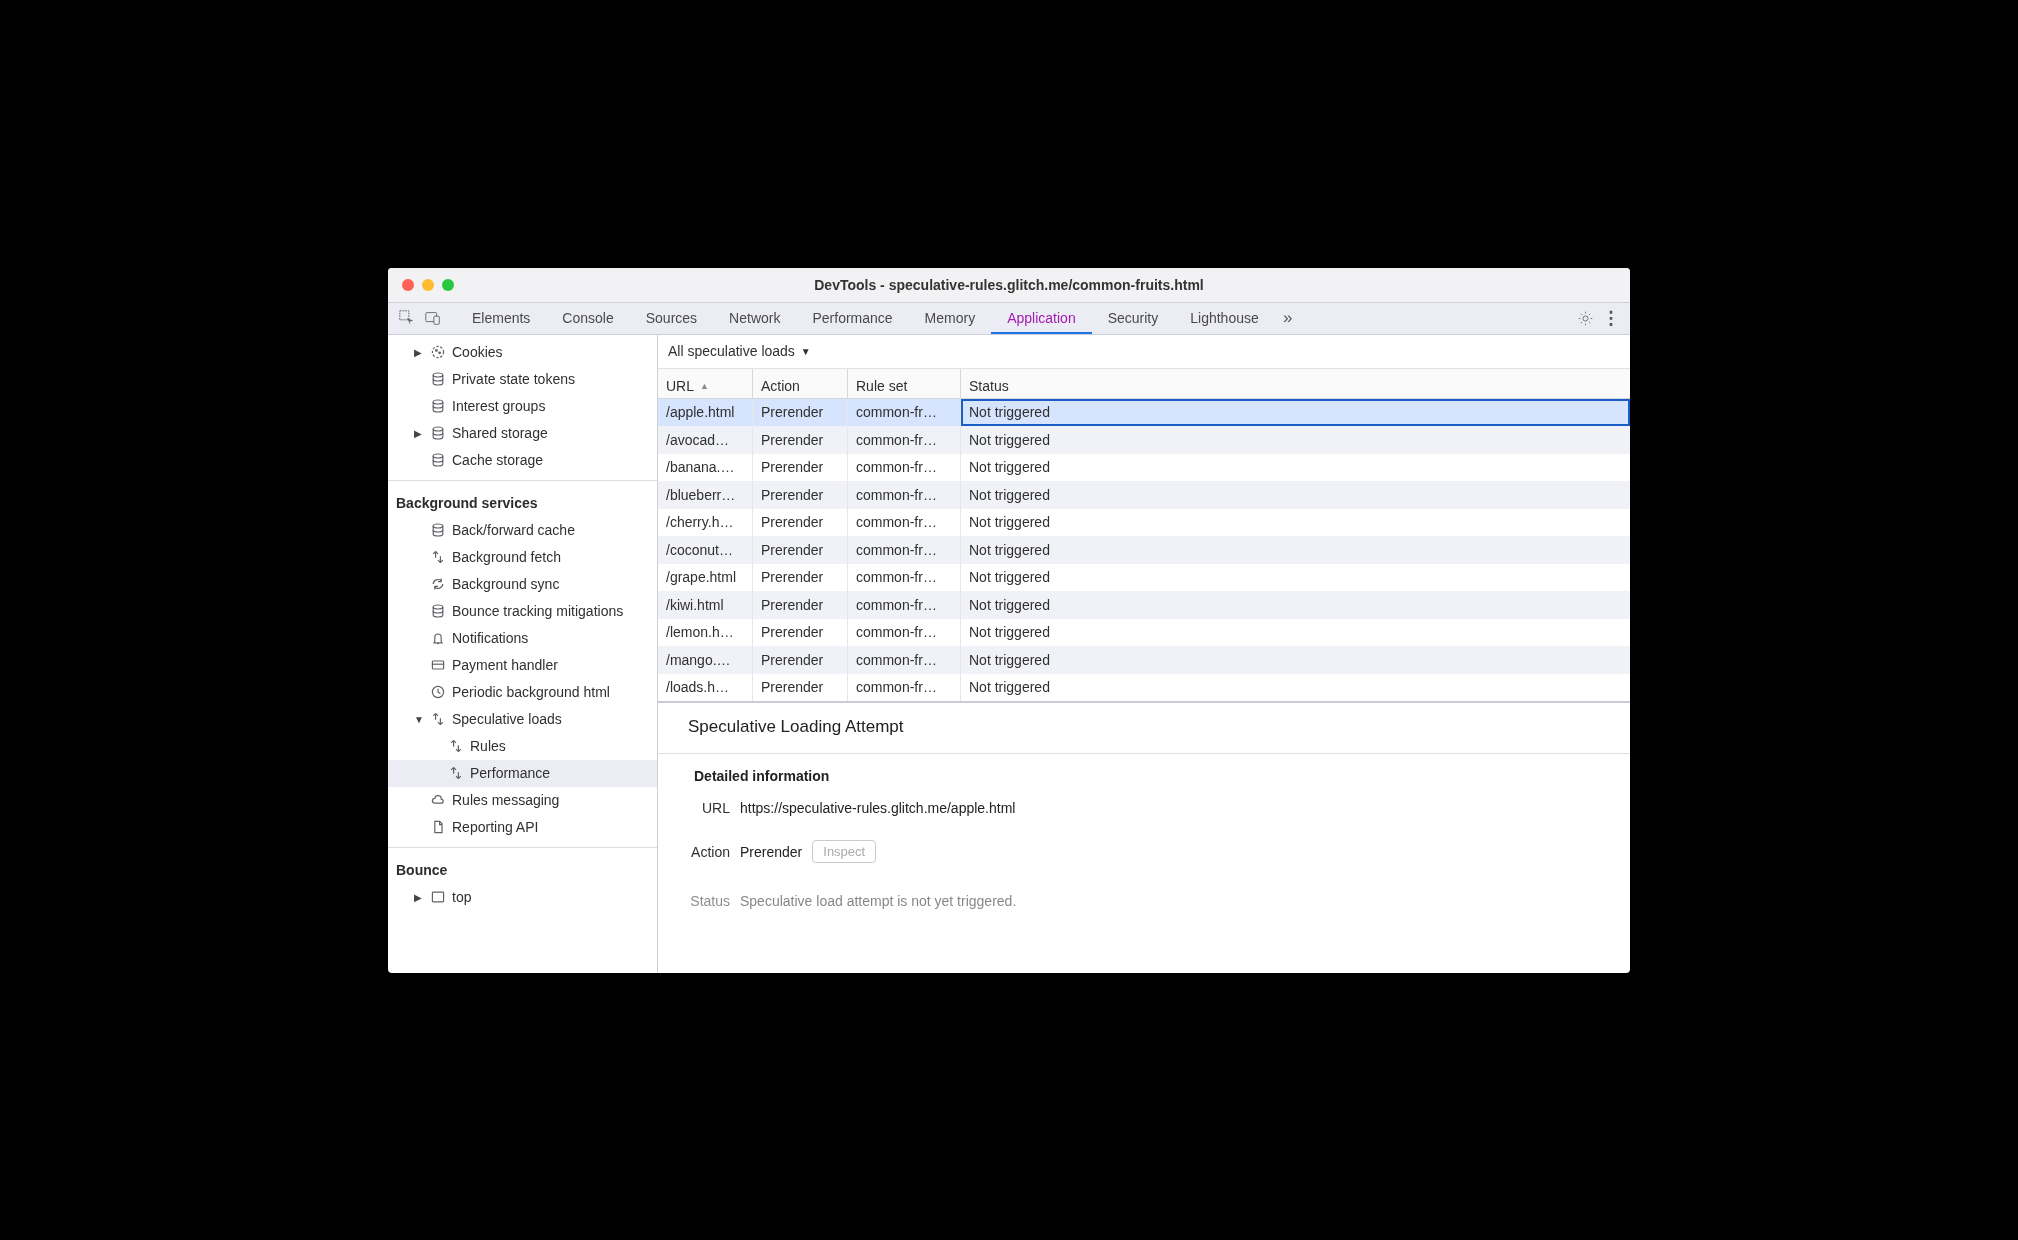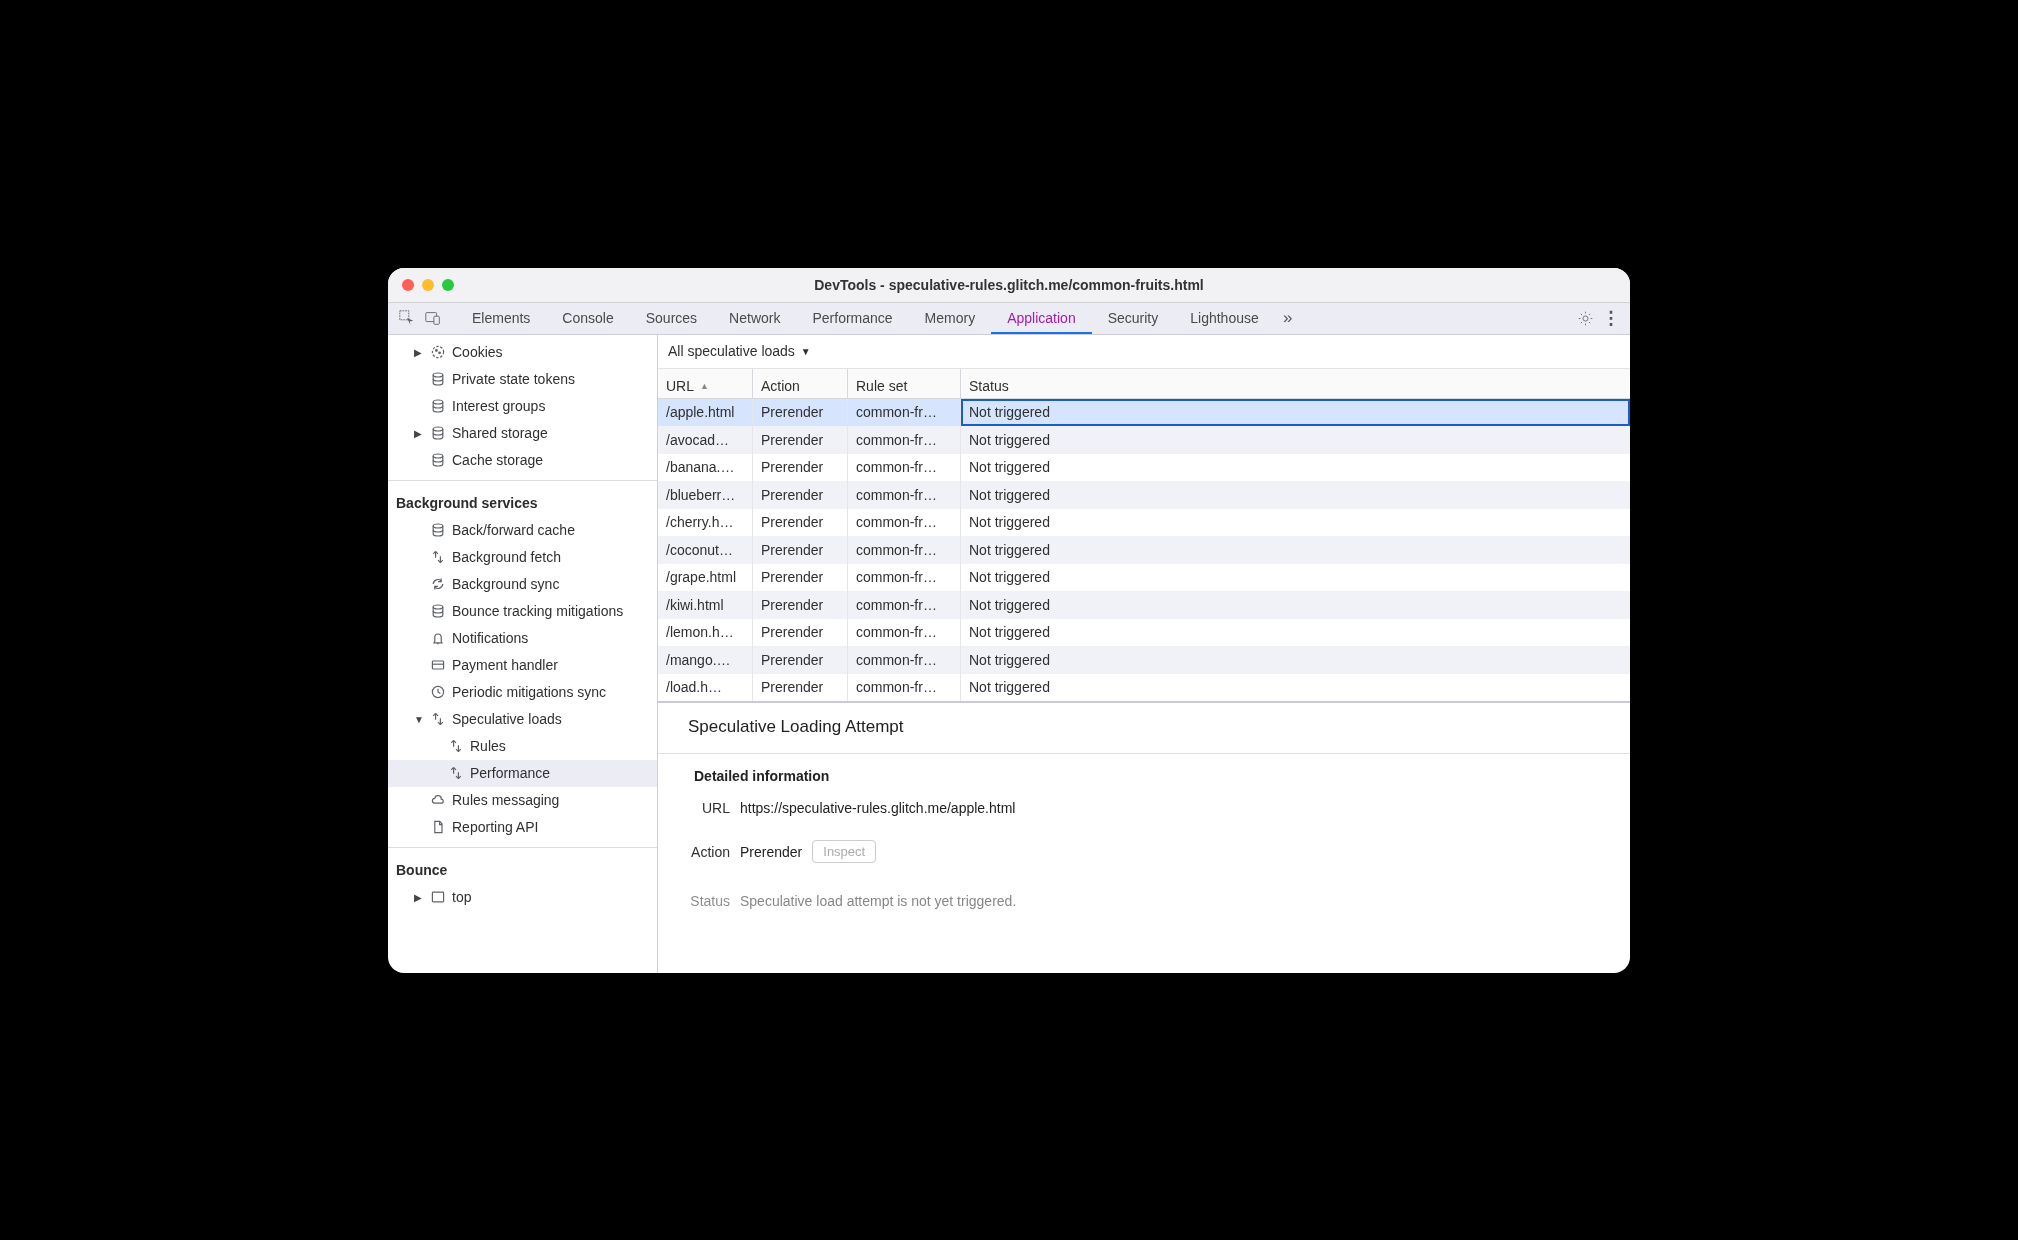--- a/index.html
+++ b/index.html
@@ -1,17 +1,17 @@
 <!DOCTYPE html>
 <html><head>
 <meta charset="utf-8">
 <style>
   * { box-sizing: border-box; margin: 0; padding: 0; }
   body { background: #000; font-family: -apple-system, BlinkMacSystemFont, "Segoe UI", Helvetica, Arial, sans-serif; display:flex; align-items:center; justify-content:center; height:100vh;}
-  .window { width: 1242px; height: 705px; background:#fff; border-radius:16px; overflow:hidden; box-shadow:0 20px 60px rgba(0,0,0,0.5); display:flex; flex-direction:column; position:relative;}
+  .window { width: 1242px; height: 705px; background:#fff; border-radius:4px; overflow:hidden; box-shadow:0 20px 60px rgba(0,0,0,0.5); display:flex; flex-direction:column; position:relative;}
   .titlebar { height:35px; background:#f2f2f4; border-bottom:1px solid #d0d0d0; display:flex; align-items:center; position:relative;}
   .traffic { display:flex; gap:8px; padding-left:14px;}
   .dot { width:12px; height:12px; border-radius:50%;}
   .dot.red{background:#ff5f57;} .dot.yellow{background:#febc2e;} .dot.green{background:#28c840;}
   .title { position:absolute; left:0; right:0; text-align:center; font-size:14px; font-weight:600; color:#333; pointer-events:none;}
   
   .toolbar { height:32px; background:#ecedf4; border-bottom:1px solid #ccced8; display:flex; align-items:center; padding:0 6px; font-size:14px; color:#4d4d4d;}
   .toolbtn { width:26px; height:26px; display:flex; align-items:center; justify-content:center; color:#555;}
   .tabs { display:flex; gap:0; margin-left:10px; flex:1;}
   .tab { padding:6px 16px 7px; color:#4a4a4a; cursor:default; position:relative; }
@@ -233,21 +233,21 @@
             <span>Payment handler</span>
           </div>
           <div class="side-item" style="padding-left: 26px;">
             <span class="noarrow"></span>
             <span class="ico">
               <svg width="16" height="16" viewBox="0 0 20 20">
                 <circle cx="10" cy="10" r="7"></circle>
                 <path d="M10 6v4l3 2"></path>
               </svg>
             </span>
-            <span>Periodic mitigations sync</span>
+            <span>Periodic background html</span>
           </div>
           <div class="side-item" style="padding-left: 26px;">
             <span class="arrow">▼</span>
             <span class="ico">
               <svg width="16" height="16" viewBox="0 0 20 20">
                 <path d="M7 3v8M7 3l-3 3M7 3l3 3M13 17V9M13 17l-3-3M13 17l3-3"></path>
               </svg>
             </span>
             <span>Speculative loads</span>
           </div>
@@ -461,21 +461,21 @@
               </div>
               <div class="td col-rule">
                 <span class="truncate">common-fr…</span>
               </div>
               <div class="td col-status">
                 <span class="truncate">Not triggered</span>
               </div>
             </div>
             <div class="tr">
               <div class="td col-url">
-                <span class="truncate">/load.h…</span>
+                <span class="truncate">/loads.h…</span>
               </div>
               <div class="td col-action">
                 <span class="truncate">Prerender</span>
               </div>
               <div class="td col-rule">
                 <span class="truncate">common-fr…</span>
               </div>
               <div class="td col-status">
                 <span class="truncate">Not triggered</span>
               </div>

